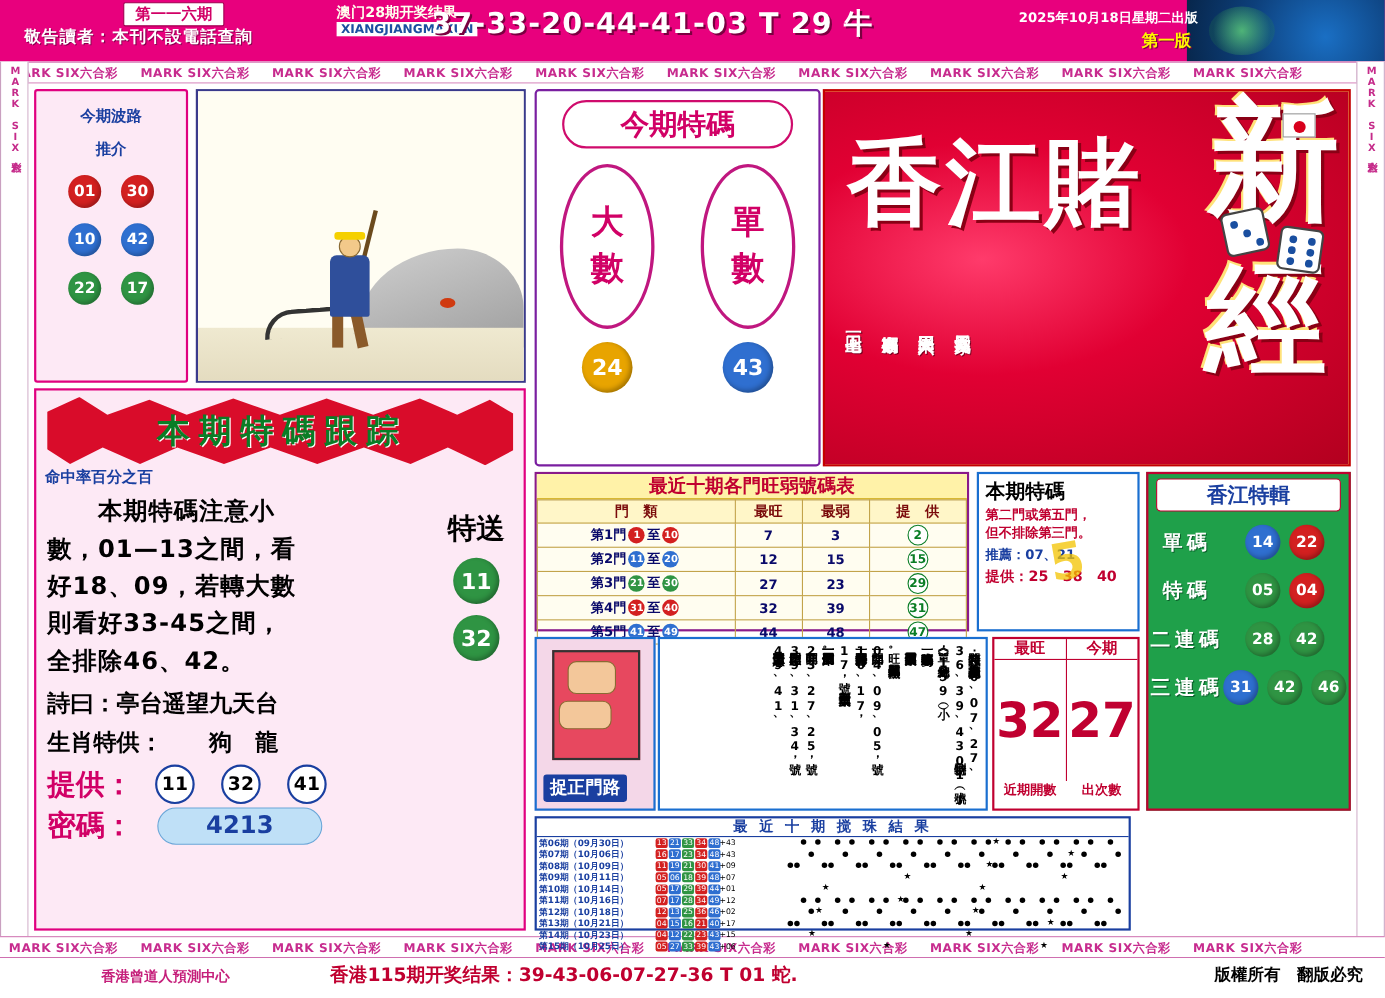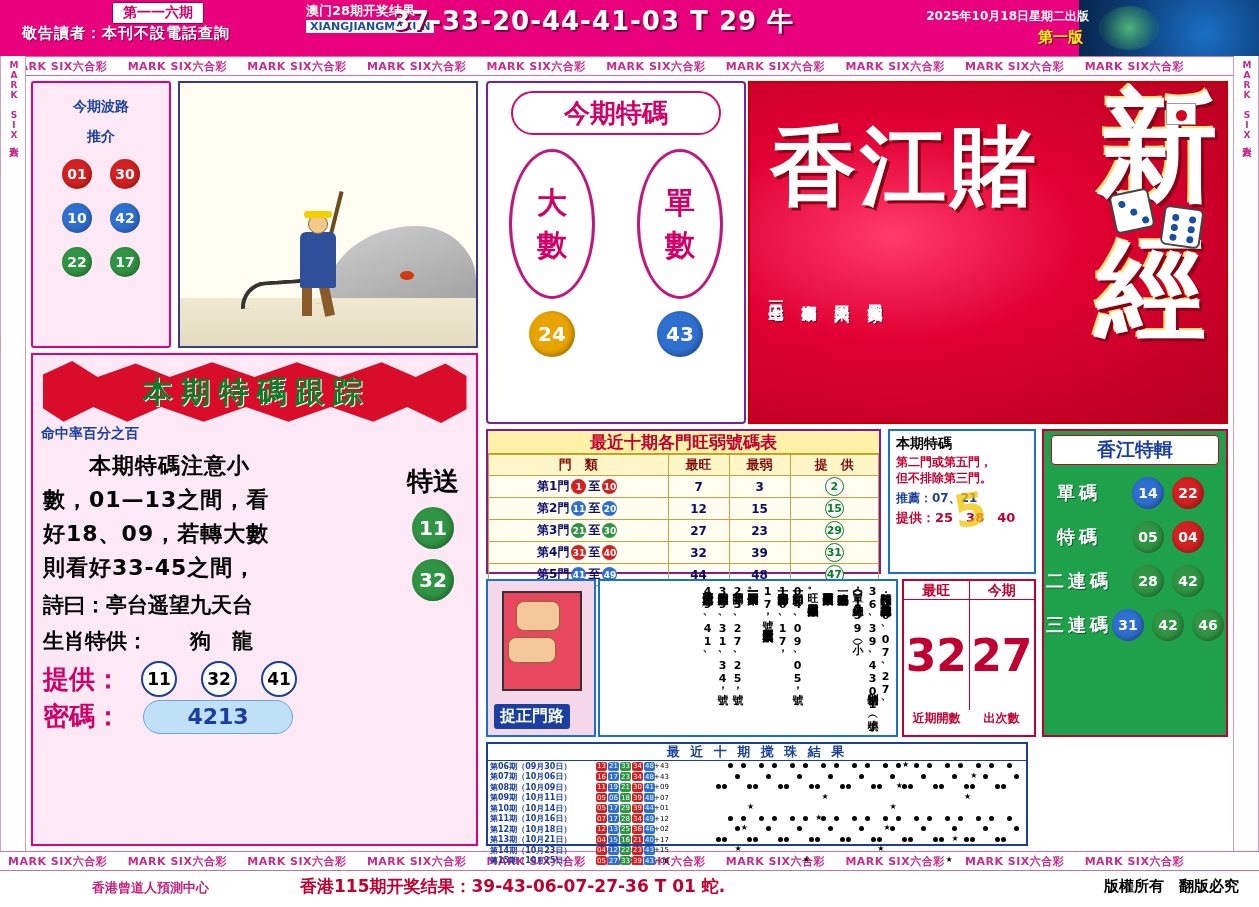--- a/index.html
+++ b/index.html
@@ -328,21 +328,21 @@
   .ocirc {
     display:inline-flex; align-items:center; justify-content:center;
     width:19px; height:19px; border:1px solid #0a7d26; border-radius:50%;
     color:#0a7d26; font-size:11px; background:#fff;
   }
   
   .benqi {
     left:862px; top:353px; width:148px; height:145px;
     border:2px solid #1a6fd0; background:#fff;
   }
-  .benqi h4 { margin:4px 0 2px 6px; font-size:14px; color:#000; font-weight:bold; }
+  .benqi h4 { margin:4px 0 2px 6px; font-size:18px; color:#000; font-weight:bold; }
   .benqi p { margin:1px 6px; font-size:12px; color:#c00030; font-weight:bold; line-height:15px; }
   .benqi .rec { margin:4px 6px 0; font-size:12px; color:#1a3fa0; font-weight:bold; }
   .benqi .sup { margin:2px 6px; font-size:13px; color:#c00030; font-weight:bold; }
   .benqi .watermark {
     position:absolute; left:64px; top:52px; font-size:46px; color:#f3c400; opacity:.75;
     font-weight:bold; transform:rotate(-10deg);
   }
   
   .teji {
     left:1016px; top:353px; width:186px; height:308px;
@@ -586,20 +586,21 @@
 
   <div class="box track-box">
     <div class="banner"></div>
     <div class="banner-text" style="position:absolute; left:0; top:6px; width:447px; height:62px;">本期特碼跟踪</div>
     <div class="hitrate">命中率百分之百</div>
     <div class="track-body">
       <div>　　本期特碼注意小</div>
       <div>數，01—13之間，看</div>
       <div>好18、09，若轉大數</div>
       <div>則看好33-45之間，</div>
+      <div>全排除46、42。</div>
     </div>
     <div class="tesong">
       <div>特送</div>
       <div class="n">11</div>
       <div class="n">32</div>
     </div>
     <div class="gongji">詩曰：亭台遥望九天台</div>
     <div class="gongji">生肖特供：　　狗　龍</div>
     <div class="supply-row">
       <div class="supply-label">提供：</div>

